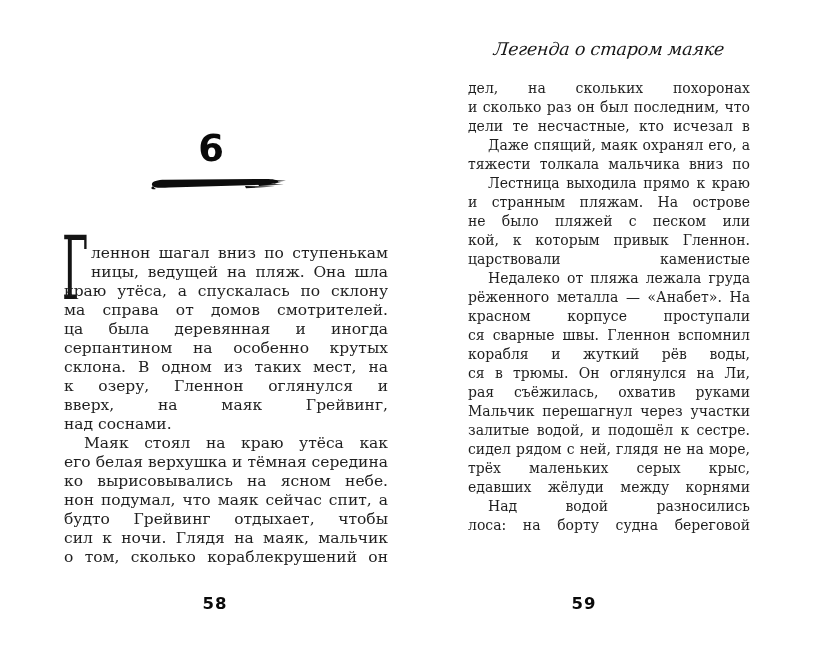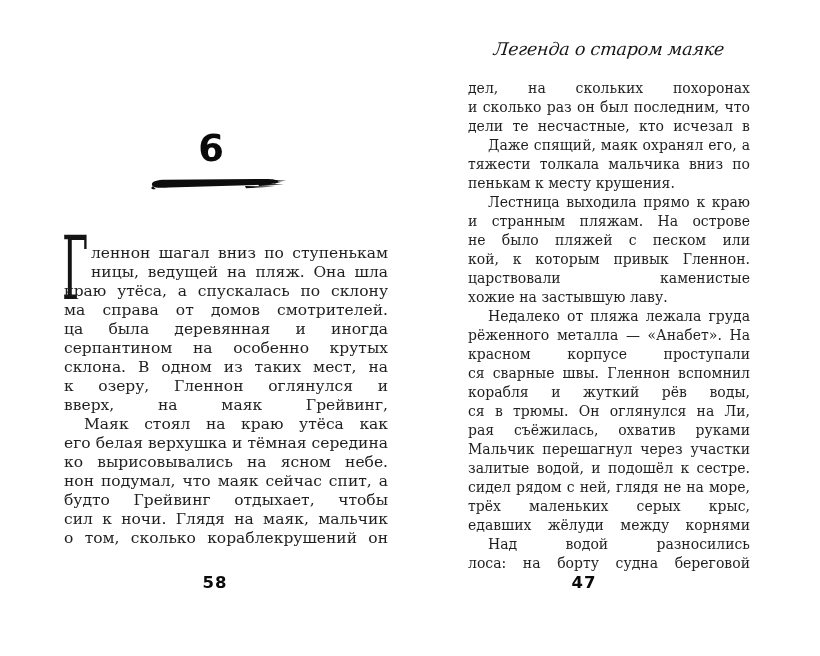--- a/index.html
+++ b/index.html
@@ -48,21 +48,21 @@
   .line.indent { padding-left: 20px; }
   .line.dropcap-clear { padding-left: 27px; }
   .running-head {
     position: absolute; left: 468px; top: 39px; width: 282px;
     text-align: center;
     font-family: "DejaVu Serif", serif; font-style: italic;
     font-size: 17.5px; letter-spacing: -0.2px; color: #161616;
     transform: skewX(-5deg);
   }
   .pagenum {
-    position: absolute; top: 573px;
+    position: absolute; top: 594px;
     font-family: "DejaVu Sans", sans-serif;
     font-weight: 700; font-size: 16.5px; color: #0a0a0a;
     letter-spacing: 1px; width: 44px; text-align: center;
   }
   .pagenum.left { left: 193px; }
   .pagenum.right { left: 562px; }
 </style>
 </head>
 <body>
 
@@ -88,20 +88,21 @@
         <div>
           <div class="line dropcap-clear">леннон шагал вниз по ступенькам лест-</div>
           <div class="line dropcap-clear">ницы, ведущей на пляж. Она шла не по</div>
           <div class="line">краю утёса, а спускалась по склону хол-</div>
           <div class="line">ма справа от домов смотрителей. Лестни-</div>
           <div class="line">ца была деревянная и иногда изгибалась</div>
           <div class="line">серпантином на особенно крутых участках</div>
           <div class="line">склона. В одном из таких мест, на полпути</div>
           <div class="line">к озеру, Гленнон оглянулся и посмотрел</div>
           <div class="line">вверх, на маяк Грейвинг, возвышающийся</div>
+          <div class="line lastline">над соснами.</div>
         </div>
         <div>
           <div class="line indent">Маяк стоял на краю утёса как часовой,</div>
           <div class="line">его белая верхушка и тёмная середина чёт-</div>
           <div class="line">ко вырисовывались на ясном небе. Глен-</div>
           <div class="line">нон подумал, что маяк сейчас спит, а его</div>
           <div class="line">будто Грейвинг отдыхает, чтобы набраться</div>
           <div class="line">сил к ночи. Глядя на маяк, мальчик думал</div>
           <div class="line">о том, сколько кораблекрушений он ви-</div>
         </div>
@@ -115,29 +116,27 @@
 
     <div class="body-right">
         <div>
           <div class="line">дел, на скольких похоронах присутствовал</div>
           <div class="line">и сколько раз он был последним, что ви-</div>
           <div class="line">дели те несчастные, кто исчезал в опасных</div>
         </div>
         <div>
           <div class="line indent">Даже спящий, маяк охранял его, а сила</div>
           <div class="line">тяжести толкала мальчика вниз по сту-</div>
-          <div class="line lastline">пенькам к месту крушения.</div>
         </div>
         <div>
           <div class="line indent">Лестница выходила прямо к краю озера</div>
           <div class="line">и странным пляжам. На острове Филиппо</div>
           <div class="line">не было пляжей с песком или мелкой галь-</div>
           <div class="line">кой, к которым привык Гленнон. Здесь</div>
           <div class="line">царствовали каменистые поверхности, по-</div>
-          <div class="line lastline">хожие на застывшую лаву.</div>
         </div>
         <div>
           <div class="line indent">Недалеко от пляжа лежала груда иско-</div>
           <div class="line">рёженного металла — «Анабет». На ярко-</div>
           <div class="line">красном корпусе проступали разошедшие-</div>
           <div class="line">ся сварные швы. Гленнон вспомнил гибель</div>
           <div class="line">корабля и жуткий рёв воды, врывающей-</div>
           <div class="line">ся в трюмы. Он оглянулся на Ли, кото-</div>
           <div class="line">рая съёжилась, охватив руками коленки.</div>
           <div class="line">Мальчик перешагнул через участки дёрна,</div>
@@ -145,16 +144,16 @@
           <div class="line">сидел рядом с ней, глядя не на море, а на</div>
           <div class="line">трёх маленьких серых крыс, деловито по-</div>
           <div class="line lastline">едавших жёлуди между корнями дуба.</div>
         </div>
         <div>
           <div class="line indent">Над водой разносились отдалённые го-</div>
           <div class="line">лоса: на борту судна береговой охраны,</div>
         </div>
       </div>
 
-    <div class="pagenum right">47</div>
+    <div class="pagenum right">59</div>
   </div>
 
 </div>
 
 </body></html>

